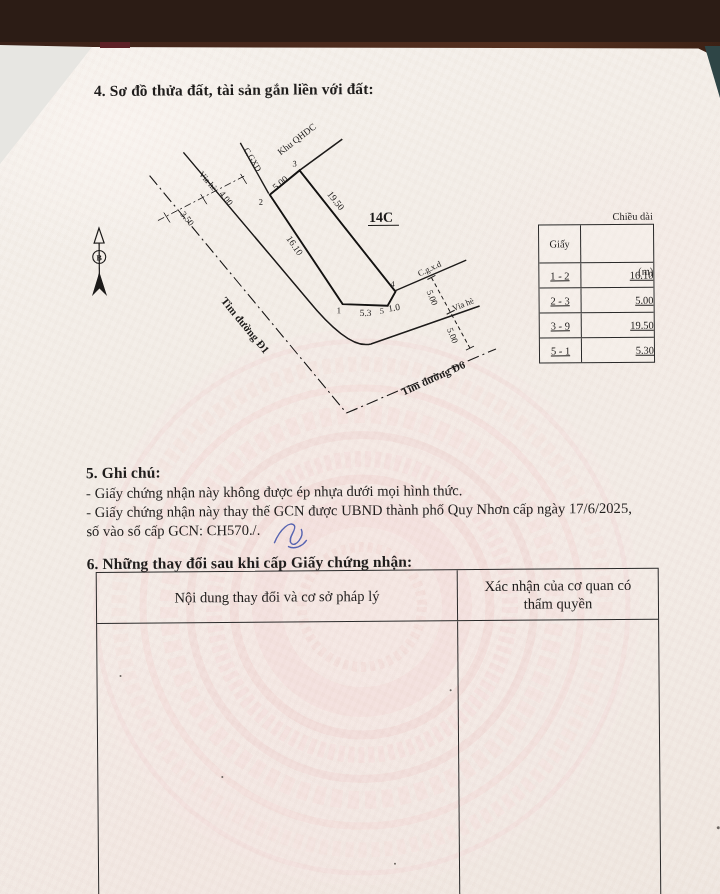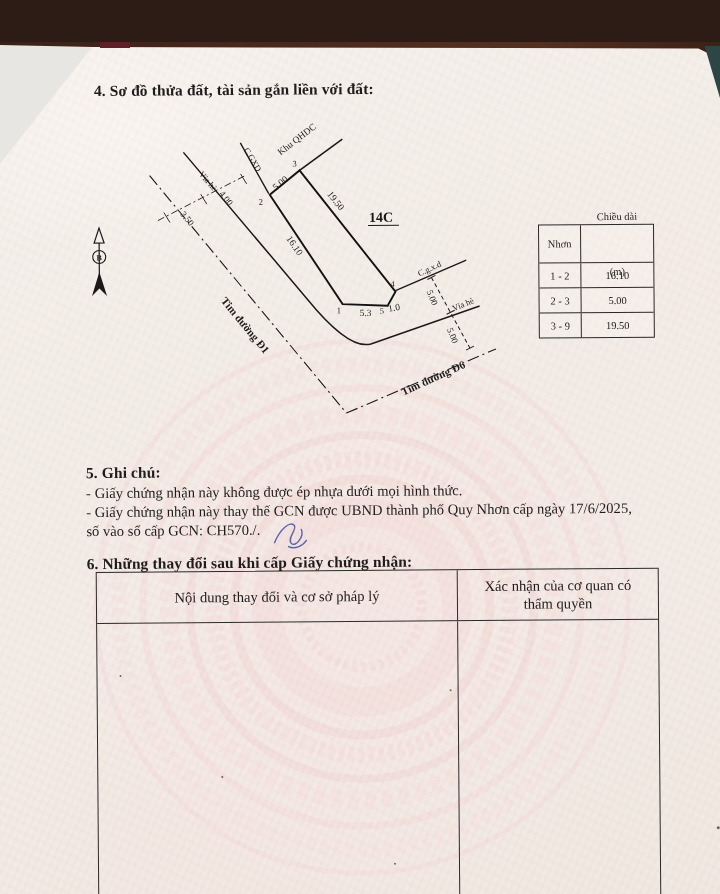--- a/index.html
+++ b/index.html
@@ -40,22 +40,22 @@
   
   .h-title{font-weight:bold;font-size:15.5px;letter-spacing:.1px;}
   #notes{left:86px;top:419px;width:612px;font-size:14.6px;line-height:19px;}
   #notes .h-title{margin-bottom:2px;}
   #sec6-title{left:86px;top:511px;}
   
   #edge-table{left:540px;top:184px;width:114px;border:1.4px solid #2a2a2a;background:rgba(250,246,242,.35);font-size:10.5px;}
   #edge-table .row{display:flex;border-top:1px solid #2a2a2a;}
   #edge-table .row.header{border-top:none;height:37px;}
   #edge-table .c1{width:41px;border-right:1px solid #2a2a2a;display:flex;align-items:center;justify-content:center;}
-  #edge-table .c2{flex:1;display:flex;align-items:center;justify-content:center;flex-direction:column;gap:44px;}
-  #edge-table .row:not(.header){height:24px;}
+  #edge-table .c2{flex:1;display:flex;align-items:flex-end;justify-content:center;flex-direction:column;gap:44px;}
+  #edge-table .row:not(.header){height:24px;text-decoration:underline;}
   
   #changes-table{left:95px;top:528px;width:561px;height:356px;border:1.2px solid #2a2a2a;}
   #changes-table .hdr{display:flex;height:50px;border-bottom:1px solid #2a2a2a;}
   #changes-table .hcell{display:flex;align-items:center;justify-content:center;text-align:center;font-size:14.6px;line-height:18px;padding:2px 14px;box-sizing:border-box;}
   #changes-table .hc1{width:361px;border-right:1px solid #2a2a2a;box-sizing:border-box;}
   #changes-table .hc2{flex:1;}
   #changes-table .bodyrow{display:flex;height:305px;}
   #changes-table .bc1{width:361px;border-right:1px solid #2a2a2a;box-sizing:border-box;}
   #changes-table .bc2{flex:1;}
   .speck{position:absolute;border-radius:50%;background:#6b6560;}
@@ -149,37 +149,41 @@
       <text font-size="8.5" x="295" y="124">3</text>
       <text font-size="8.5" x="392" y="245">4</text>
       <text font-size="8.5" x="381" y="272">5</text>
 
       <text font-size="14" font-weight="bold" x="371" y="180">14C</text>
       <line x1="370" y1="183.5" x2="401" y2="183.5" stroke="#1c1a19" stroke-width="1.1"></line>
     </svg>
 
     <div id="edge-table" class="abs">
       <div class="row header">
-        <div class="c1">Nhơn</div>
+        <div class="c1">Giấy</div>
         <div class="c2">
           <span>Chiều dài</span>
           <span>(m)</span>
         </div>
       </div>
       <div class="row">
         <div class="c1">1 - 2</div>
         <div class="c2">16.10</div>
       </div>
       <div class="row">
         <div class="c1">2 - 3</div>
         <div class="c2">5.00</div>
       </div>
       <div class="row">
         <div class="c1">3 - 9</div>
         <div class="c2">19.50</div>
+      </div>
+      <div class="row">
+        <div class="c1">5 - 1</div>
+        <div class="c2">5.30</div>
       </div>
     </div>
 
     <div id="notes" class="abs">
       <div class="h-title">5. Ghi chú:</div>
       <div>- Giấy chứng nhận này không được ép nhựa dưới mọi hình thức.</div>
       <div>- Giấy chứng nhận này thay thế GCN được UBND thành phố Quy Nhơn cấp ngày 17/6/2025,</div>
       <div>số vào sổ cấp GCN: CH570./.</div>
     </div>
 

